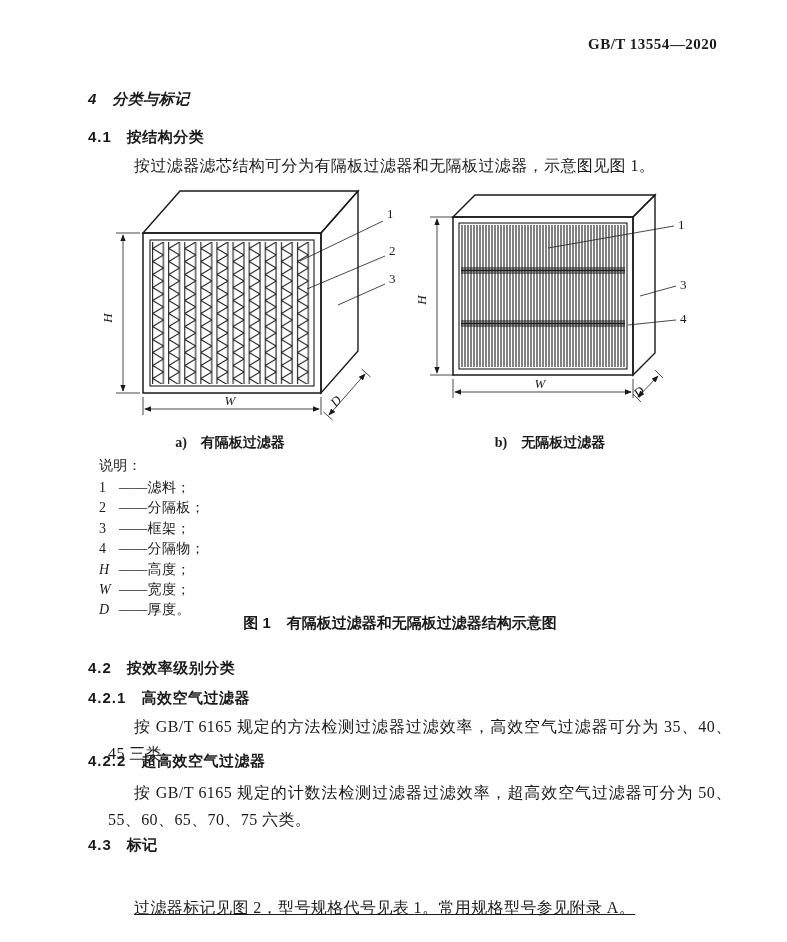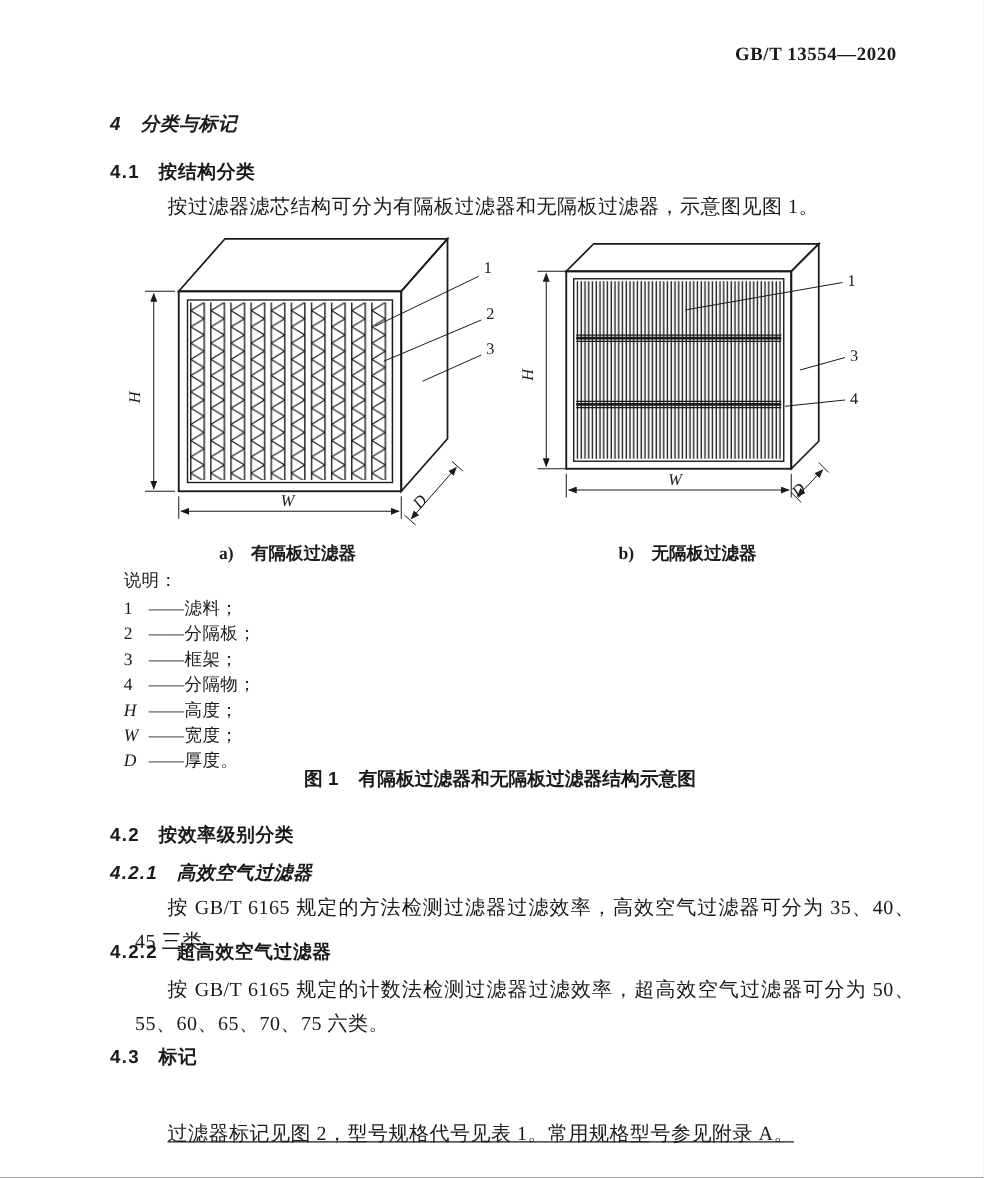--- a/index.html
+++ b/index.html
@@ -172,21 +172,21 @@
   </div>
 
   <div class="figcap">
     <span class="fc-no">图 1</span><span>有隔板过滤器和无隔板过滤器结构示意图</span>
   </div>
 
   <div class="h-sec" style="top:659px;">
     <span class="num">4.2</span><span>按效率级别分类</span>
   </div>
 
-  <div class="h-sec" style="top:689px;font-style:italic;">
+  <div class="h-sec" style="top:689px;">
     <span class="num">4.2.1</span><span>高效空气过滤器</span>
   </div>
   <div class="para" style="top:713px;">按 GB/T 6165 规定的方法检测过滤器过滤效率，高效空气过滤器可分为 35、40、45 三类。</div>
 
   <div class="h-sec" style="top:752px;">
     <span class="num">4.2.2</span><span>超高效空气过滤器</span>
   </div>
   <div class="para" style="top:779px;">按 GB/T 6165 规定的计数法检测过滤器过滤效率，超高效空气过滤器可分为 50、55、60、65、70、75 六类。</div>
 
   <div class="h-sec" style="top:836px;">

